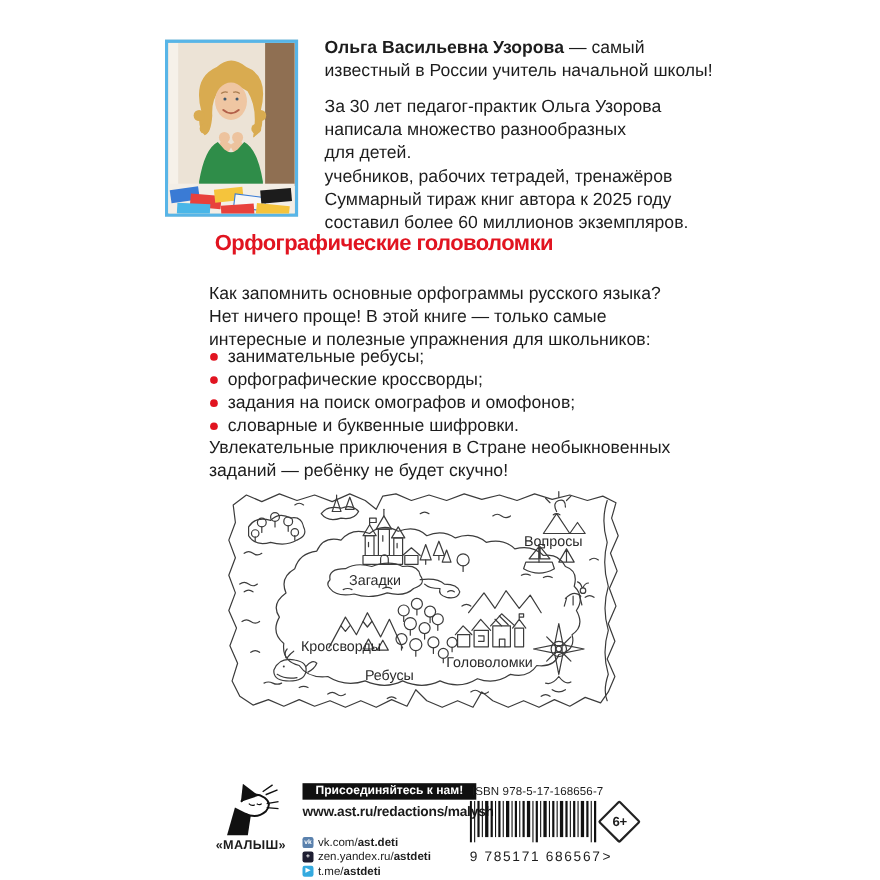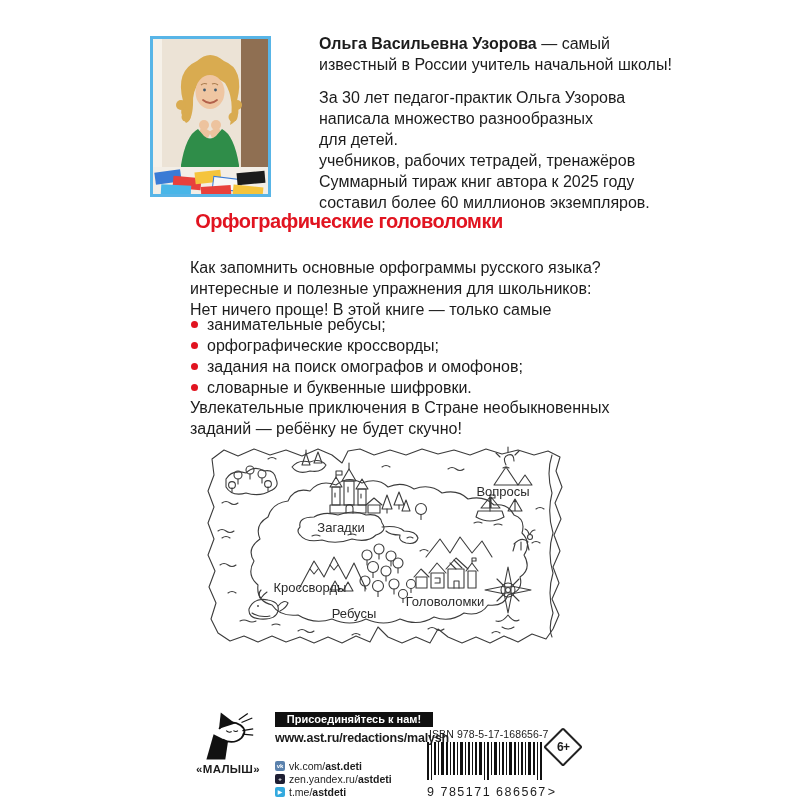--- a/index.html
+++ b/index.html
@@ -4,21 +4,21 @@
 <style>
   html,body{margin:0;padding:0;background:#fff;}
   body{width:800px;height:800px;font-family:"Liberation Sans","DejaVu Sans",sans-serif;color:#1c1c1c;}
   .page{position:relative;width:800px;height:800px;background:#fff;overflow:hidden;}
 
   
   .photo{position:absolute;left:150px;top:36px;width:121px;height:161px;border:3px solid #58b5e7;box-sizing:border-box;background:#ece3d6;}
   .photo svg{display:block;width:100%;height:100%;}
 
   
-  .author-text{position:absolute;left:295px;top:33px;width:372px;font-size:16px;line-height:21px;margin-left:24px;}
+  .author-text{position:absolute;left:295px;top:33px;width:372px;font-size:16px;line-height:21px;}
   .author-text .p1{margin:0 0 12px 0;}
   .author-text b{font-weight:700;}
 
   
   .title{position:absolute;left:0;top:210px;width:698px;text-align:center;font-size:20px;font-weight:700;color:#e11420;letter-spacing:-0.5px;}
 
   .textline{white-space:nowrap;}
   .intro{position:absolute;left:190px;top:257px;font-size:16px;line-height:21px;}
   .bullets{position:absolute;left:190px;top:314px;font-size:16px;line-height:21px;}
   .brow{display:flex;align-items:flex-start;}
@@ -42,21 +42,21 @@
   .badge{display:block;width:158px;background:#101010;color:#fff;font-size:11px;font-weight:700;text-align:center;padding:1px 0 2px 0;}
   .website{font-size:12.5px;font-weight:700;margin-top:4px;letter-spacing:-0.2px;}
   .socials{margin-top:15px;}
   .srow{display:flex;align-items:center;margin-top:1px;font-size:10.5px;line-height:12px;}
   .sicon{flex:0 0 auto;width:10px;height:10px;border-radius:2px;margin-right:4px;color:#fff;font-size:6px;font-weight:700;display:flex;align-items:center;justify-content:center;}
   .vk{background:#5a81ad;}
   .zen{background:#1e1e32;}
   .tg{background:#34aadf;}
   .srow b{font-weight:700;}
 
-  .barcode-block{position:absolute;left:427px;top:714px;width:124px;margin-top:14px;}
+  .barcode-block{position:absolute;left:427px;top:714px;width:124px;}
   .isbn{font-size:10.5px;letter-spacing:0.1px;margin:0 0 2px 2px;}
   .digits{font-size:12.5px;letter-spacing:1.5px;margin-top:1px;white-space:nowrap;}
   .digits .arrow{letter-spacing:0;margin-left:1px;}
 
   .age-badge{position:absolute;left:549px;top:733px;width:24px;height:24px;border:2px solid #222;border-radius:2px;transform:rotate(45deg);display:flex;align-items:center;justify-content:center;background:#fff;}
   .age-badge span{transform:rotate(-45deg);font-size:12px;font-weight:700;letter-spacing:-0.5px;}
 </style>
 </head>
 <body>
 
@@ -114,22 +114,22 @@
       <div class="textline">учебников, рабочих тетрадей, тренажёров</div>
       <div class="textline">Суммарный тираж книг автора к 2025 году</div>
       <div class="textline">составил более 60 миллионов экземпляров.</div>
     </div>
   </div>
 
   <div class="title">Орфографические головоломки</div>
 
   <div class="intro">
     <div class="textline">Как запомнить основные орфограммы русского языка?</div>
+    <div class="textline">Нет ничего проще! В этой книге — только самые</div>
     <div class="textline">интересные и полезные упражнения для школьников:</div>
-    <div class="textline">Нет ничего проще! В этой книге — только самые</div>
   </div>
 
   <div class="bullets">
     <div class="brow">
         <span class="dot"></span>
         <span>занимательные ребусы;</span>
       </div>
     <div class="brow">
         <span class="dot"></span>
         <span>орфографические кроссворды;</span>

